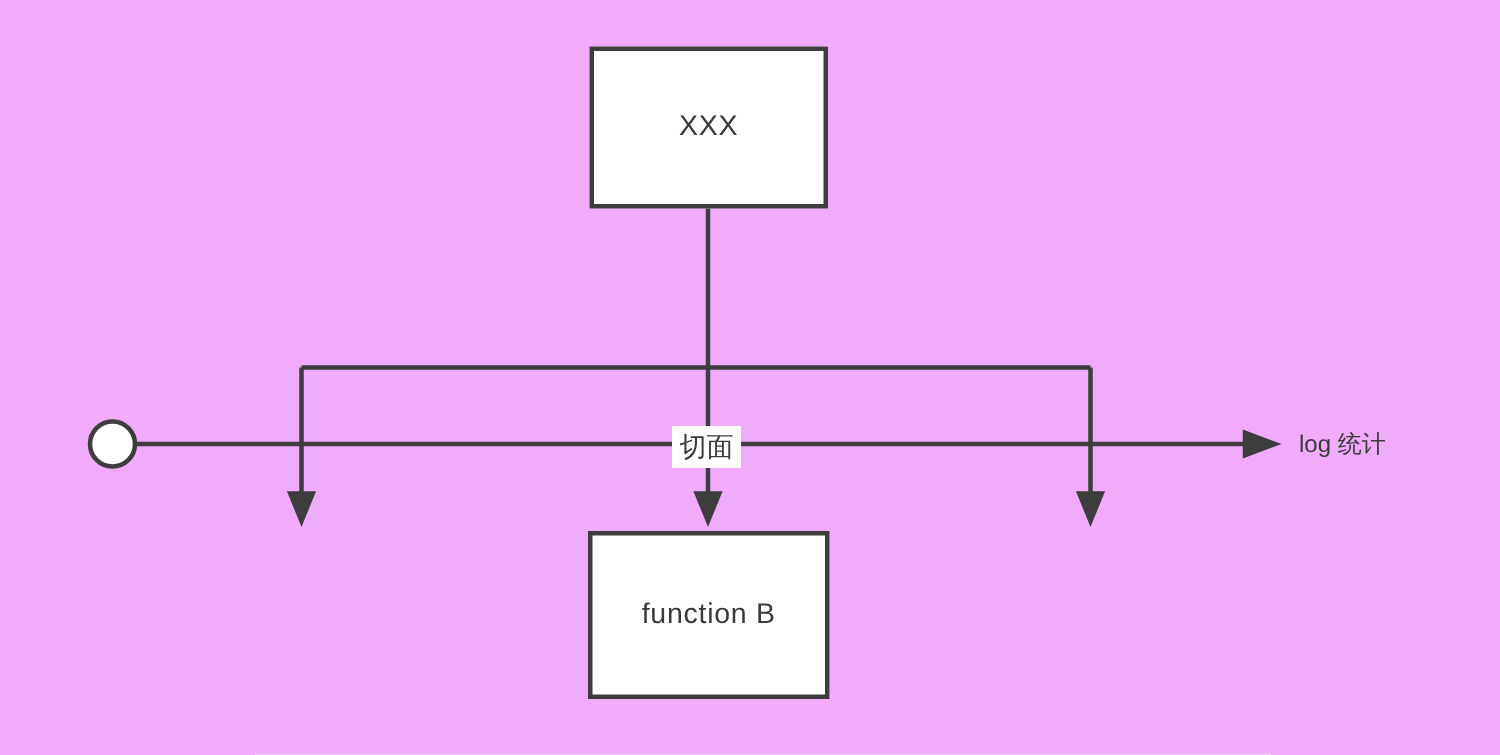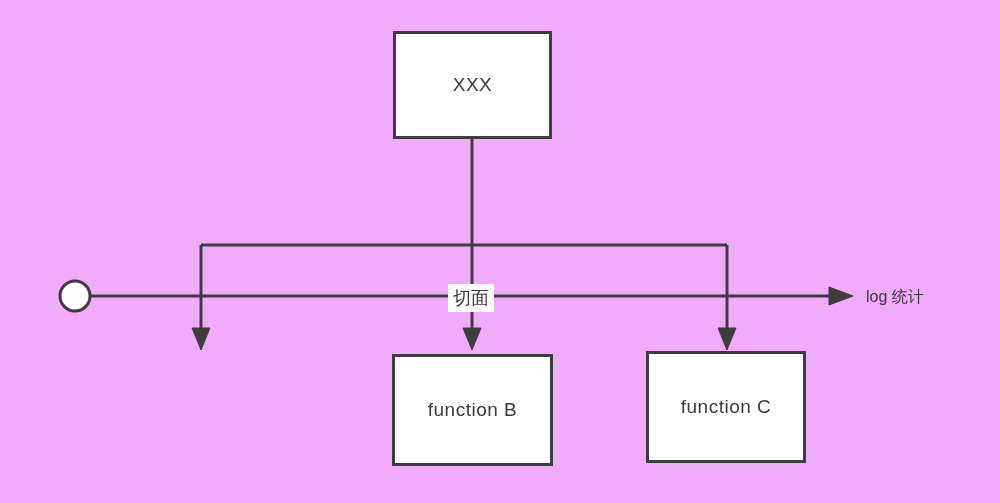--- a/index.html
+++ b/index.html
@@ -101,21 +101,18 @@
 
   <div class="node node-xxx">
     <span class="node-label">XXX</span>
   </div>
 
 
   <div class="node node-b">
     <span class="node-label">function B</span>
   </div>
 
-  <div class="node node-c">
-    <span class="node-label">function C</span>
-  </div>
 
   <div class="aspect-label">切面</div>
 
   <div class="annotation">log 统计</div>
 
 </div>
 
 </body></html>

